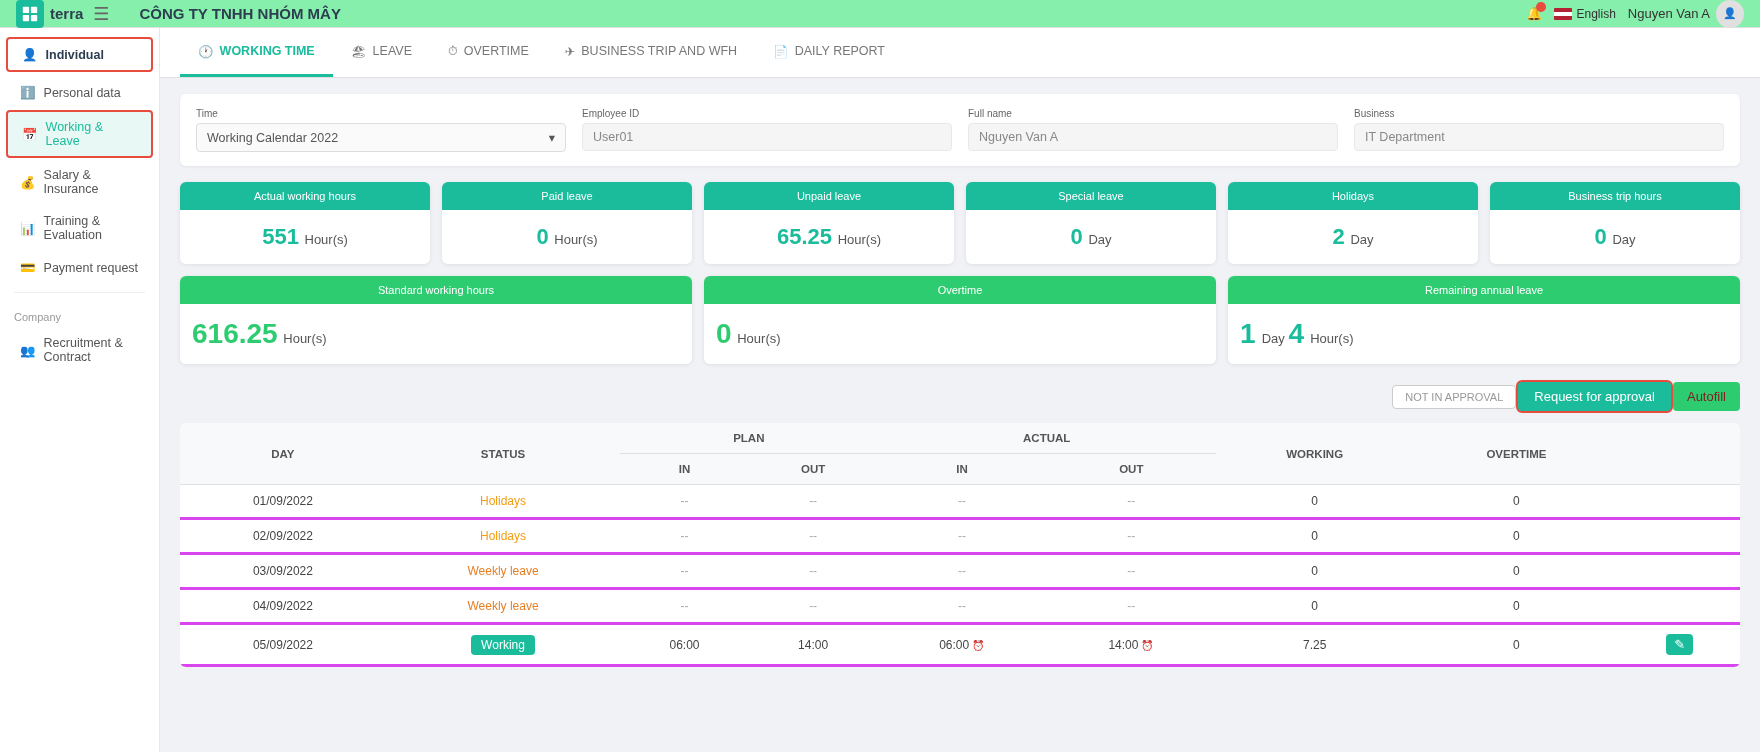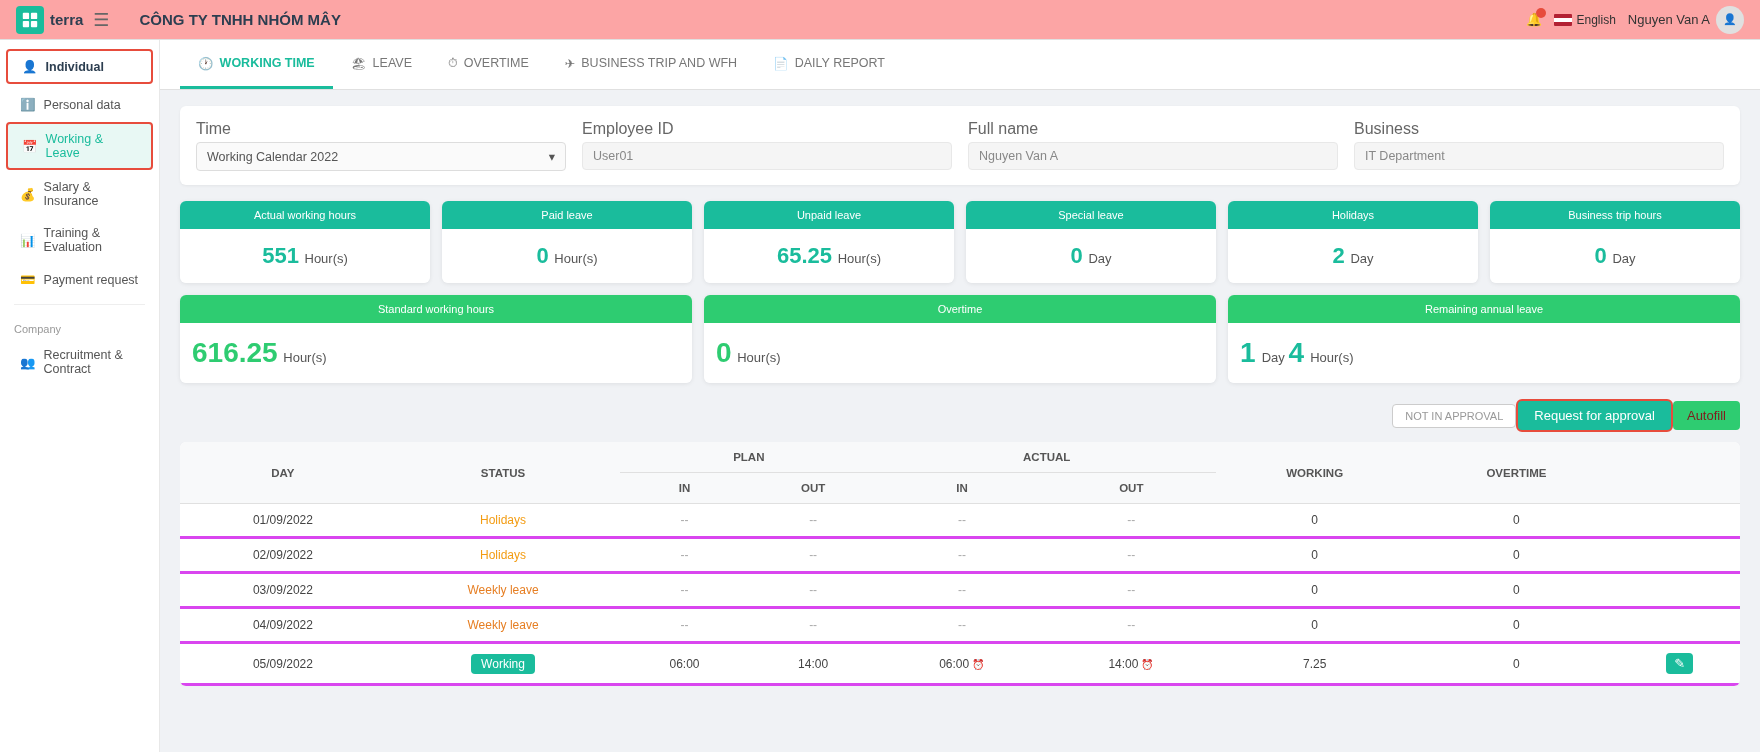--- a/index.html
+++ b/index.html
@@ -1,19 +1,19 @@
 <!DOCTYPE html>
 <html><head>
   <meta charset="utf-8">
   <style>
     * { box-sizing: border-box; margin: 0; padding: 0; font-family: 'Segoe UI', Arial, sans-serif; }
     body { background: #f0f2f5; font-size: 13px; color: #333; display: flex; flex-direction: column; height: 752px; overflow: hidden; }
 
     
-    .topbar { background: #fca5a5; height: 40px; display: flex; align-items: center; padding: 0 16px; border-bottom: 1px solid #e0e0e0; justify-content: space-between; flex-shrink: 0; }
+    .topbar { background: #86efac; height: 28px; display: flex; align-items: center; padding: 0 16px; border-bottom: 1px solid #e0e0e0; justify-content: space-between; flex-shrink: 0; }
     .topbar-left { display: flex; align-items: center; gap: 10px; }
     .logo-area { display: flex; align-items: center; gap: 6px; }
     .logo-icon { width: 28px; height: 28px; background: #1abc9c; border-radius: 4px; display: flex; align-items: center; justify-content: center; }
     .logo-icon svg { width: 18px; height: 18px; fill: white; }
     .logo-text { font-weight: 700; font-size: 15px; color: #2c3e50; }
     .hamburger { font-size: 18px; cursor: pointer; color: #666; }
     .company-name { font-weight: 600; font-size: 15px; color: #2c3e50; margin-left: 20px; }
     .topbar-right { display: flex; align-items: center; gap: 12px; }
     .notification-bell { position: relative; cursor: pointer; }
     .bell-badge { position: absolute; top: -4px; right: -4px; background: #e74c3c; border-radius: 50%; width: 10px; height: 10px; }
@@ -40,21 +40,21 @@
     .tabs-bar { background: #fff; border-bottom: 1px solid #e0e0e0; display: flex; align-items: center; padding: 0 20px; height: 50px; flex-shrink: 0; }
     .tab { display: flex; align-items: center; gap: 6px; padding: 0 18px; height: 100%; cursor: pointer; color: #777; font-size: 12.5px; border-bottom: 3px solid transparent; white-space: nowrap; }
     .tab.active { color: #1abc9c; border-bottom: 3px solid #1abc9c; font-weight: 600; }
 
     
     .content-inner { flex: 1; overflow-y: auto; padding: 16px 20px; background: #f0f2f5; }
 
     
     .filter-row { display: flex; gap: 16px; background: #fff; padding: 14px 16px; border-radius: 6px; margin-bottom: 16px; box-shadow: 0 1px 3px rgba(0,0,0,0.06); }
     .filter-group { display: flex; flex-direction: column; gap: 4px; flex: 1; }
-    .filter-label { font-size: 16px; color: #666; }
+    .filter-label { font-size: 10px; color: #666; }
     .filter-input { border: 1px solid #ddd; border-radius: 4px; padding: 6px 10px; font-size: 12.5px; color: #555; background: #fafafa; display: flex; align-items: center; justify-content: space-between; }
     .filter-input-plain { background: #f5f5f5; border: 1px solid #e8e8e8; color: #888; }
 
     
     .stats-row { display: flex; gap: 12px; margin-bottom: 12px; }
     .stat-card { flex: 1; border-radius: 6px; overflow: hidden; box-shadow: 0 1px 4px rgba(0,0,0,0.08); }
     .stat-card-header { background: #1abc9c; color: white; font-size: 11px; padding: 8px 12px; text-align: center; }
     .stat-card-body { background: #fff; padding: 14px 12px; text-align: center; }
     .stat-value { font-size: 22px; font-weight: 700; color: #1abc9c; }
     .stat-unit { font-size: 13px; color: #555; margin-left: 2px; }

